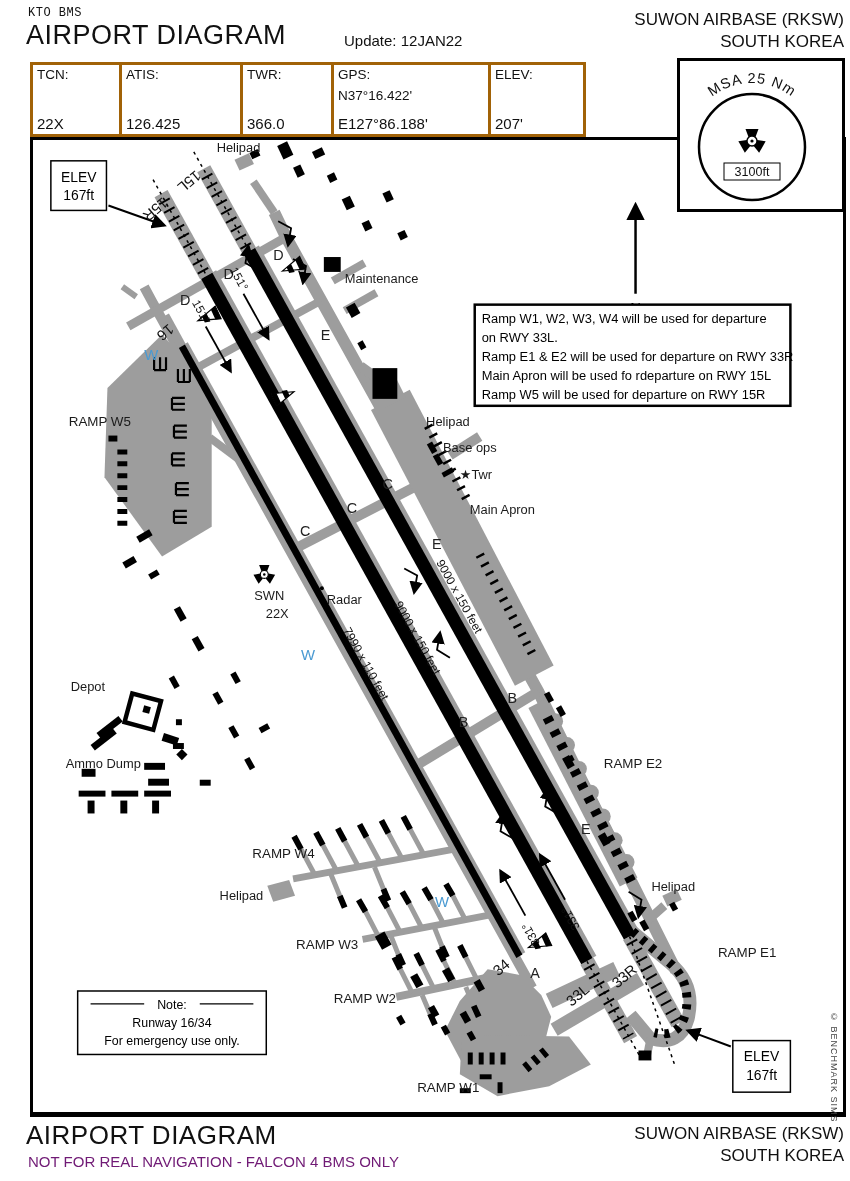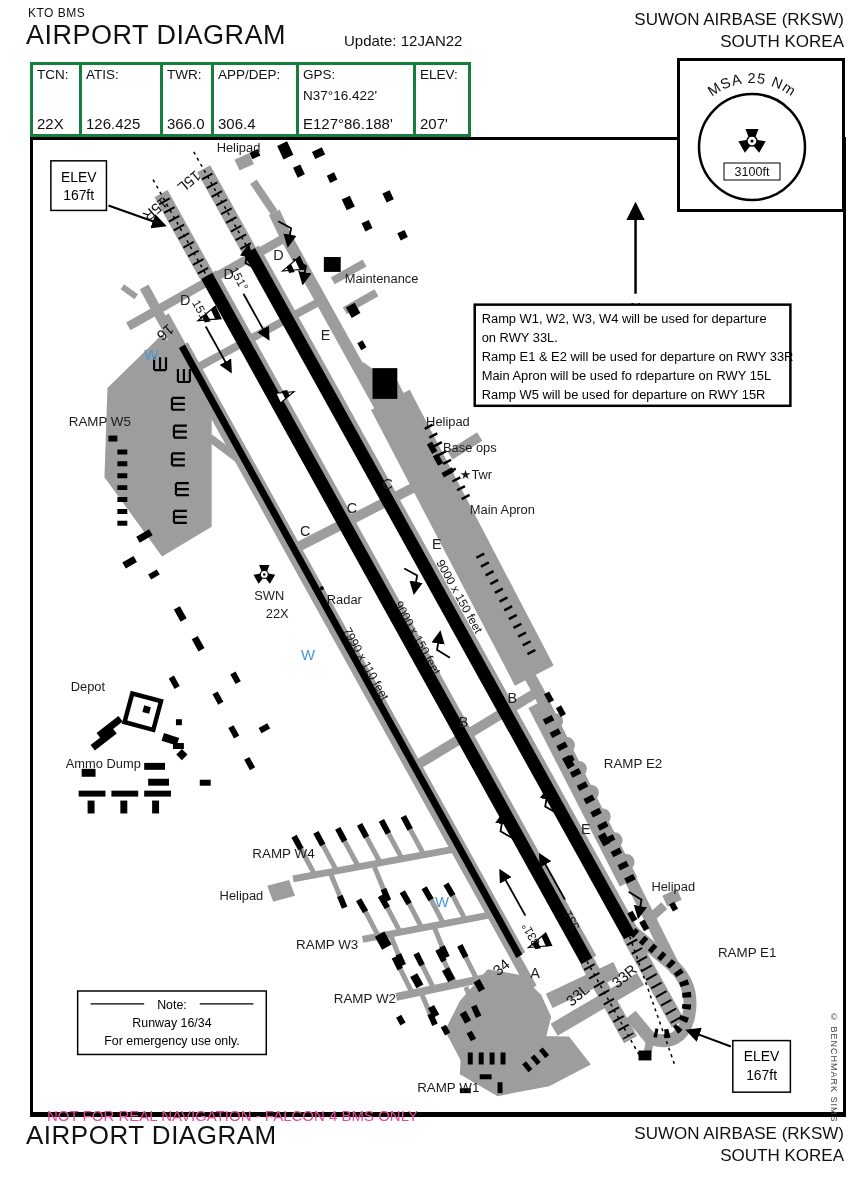--- a/index.html
+++ b/index.html
@@ -1,39 +1,39 @@
 <!DOCTYPE html>
 <html><head>
 <meta charset="utf-8">
 <style>
   html,body{margin:0;padding:0;background:#fff;}
   #page{position:relative;width:850px;height:1181px;background:#fff;
         font-family:"Liberation Sans",sans-serif;color:#111;overflow:hidden;}
   .abs{position:absolute;}
-  .hdr-app{left:28px;top:6px;font-size:12px;letter-spacing:.5px;}
+  .hdr-app{left:28px;top:6px;font-size:12px;letter-spacing:.5px;font-family:Liberation Mono, monospace;}
   .hdr-title{left:26px;top:20px;font-size:27px;letter-spacing:.5px;}
   .hdr-update{left:344px;top:32px;font-size:15px;}
   .hdr-right{right:6px;text-align:right;font-size:17px;}
   .hdr-airport{top:10px;}
   .hdr-country{top:32px;}
   
   #info-table{left:30px;top:62px;display:flex;}
-  .cell{border:3px solid #15803d;height:69px;background:#fff;position:relative;box-sizing:content-box;}
+  .cell{border:3px solid #a16207;height:69px;background:#fff;position:relative;box-sizing:content-box;padding-left:40px;}
   .cell + .cell{margin-left:-3px;}
   .cell .lbl{position:absolute;top:2px;left:4px;font-size:13.5px;white-space:nowrap;}
   .cell .mid{position:absolute;top:23px;left:4px;font-size:13.5px;white-space:nowrap;}
   .cell .val{position:absolute;bottom:2px;left:4px;font-size:15px;white-space:nowrap;}
   
   #msa-box{left:677px;top:58px;width:162px;height:148px;border:3px solid #000;background:#fff;z-index:5;}
   
   #map-frame{left:30px;top:137px;width:810px;height:972px;border:3px solid #000;
              border-bottom-width:5px;background:#fff;}
   
   .ftr-title{left:26px;top:1120px;font-size:26px;letter-spacing:.5px;}
-  .ftr-sub{left:28px;top:1107px;font-size:15px;color:#ec4899;margin-left:19px;}
+  .ftr-sub{left:28px;top:1153px;font-size:15px;color:#701a75;}
   .ftr-right{right:6px;text-align:right;font-size:17px;}
   .ftr-airport{top:1124px;}
   .ftr-country{top:1146px;}
   #copyright{right:11px;top:1012px;writing-mode:vertical-rl;font-size:9px;
              letter-spacing:1px;color:#444;z-index:6;}
   svg text{font-family:"Liberation Sans",sans-serif;}
 </style>
 </head>
 <body>
 
@@ -50,24 +50,20 @@
       <span class="lbl">TCN:</span>
       <span class="val">22X</span>
     </div>
     <div class="cell" style="width:78px">
       <span class="lbl">ATIS:</span>
       <span class="val">126.425</span>
     </div>
     <div class="cell" style="width:48px">
       <span class="lbl">TWR:</span>
       <span class="val">366.0</span>
-    </div>
-    <div class="cell" style="width:82px">
-      <span class="lbl">APP/DEP:</span>
-      <span class="val">306.4</span>
     </div>
     <div class="cell" style="width:114px">
       <span class="lbl">GPS:</span>
       <span class="mid">N37°16.422'</span>
       <span class="val">E127°86.188'</span>
     </div>
     <div class="cell" style="width:52px">
       <span class="lbl">ELEV:</span>
       <span class="val">207'</span>
     </div>

